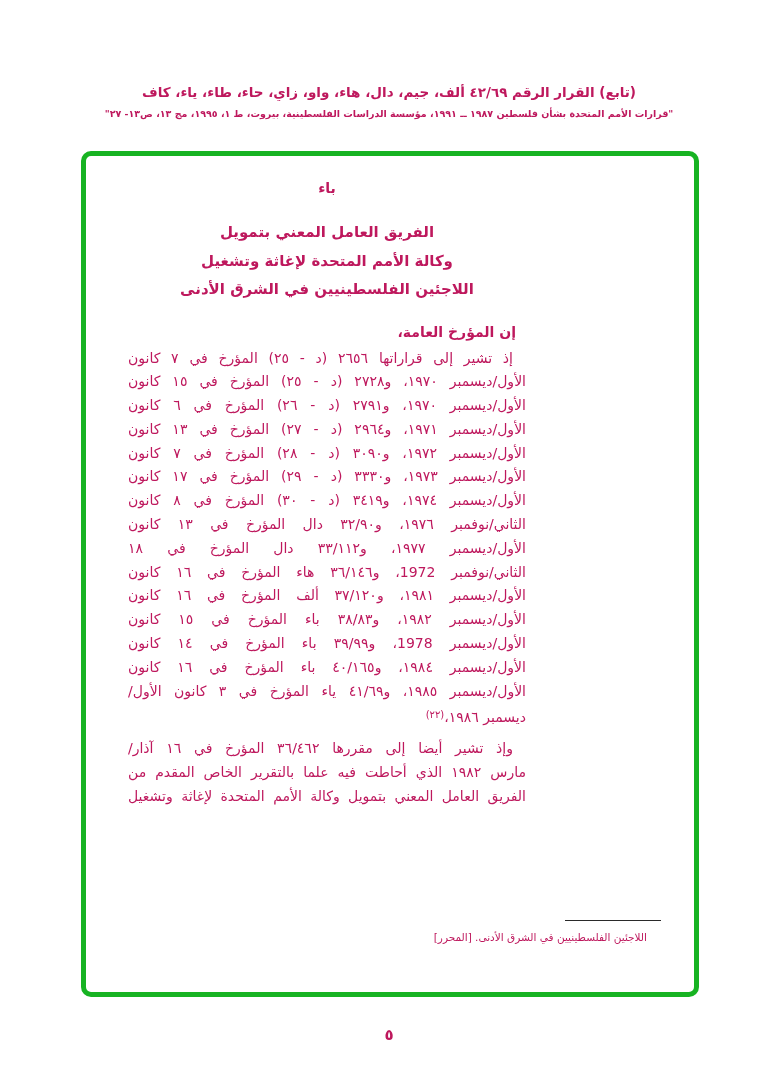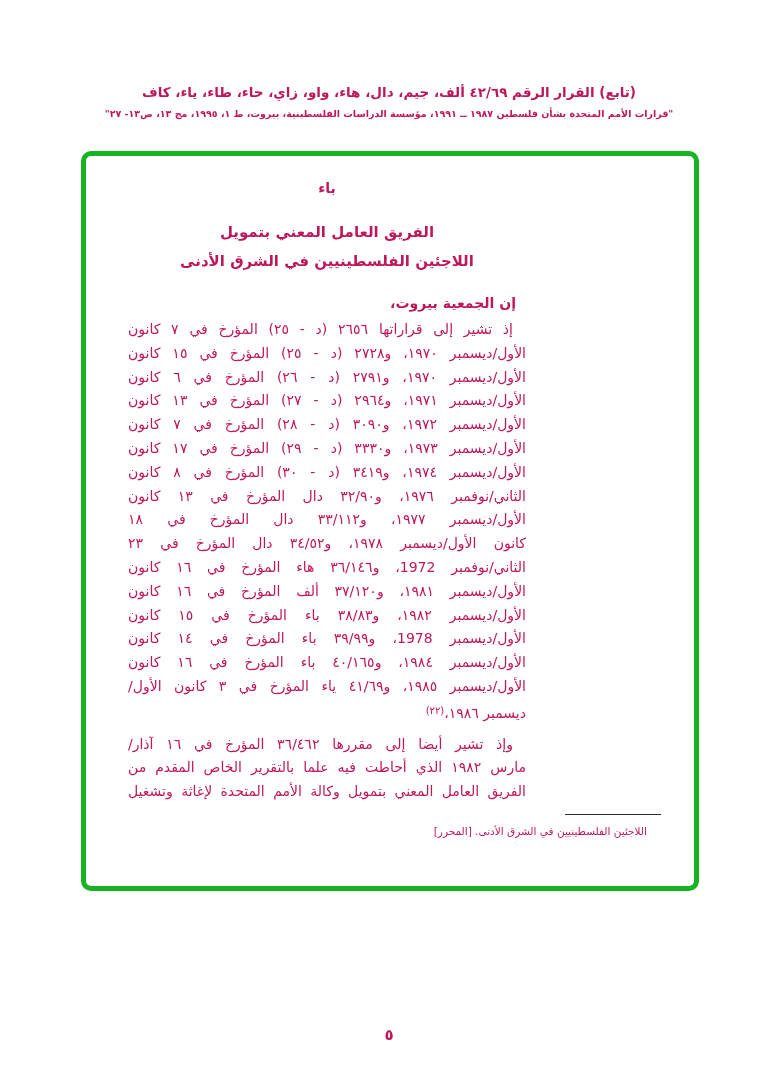--- a/index.html
+++ b/index.html
@@ -1,21 +1,21 @@
 <!DOCTYPE html>
 <html lang="ar"><head>
 <meta charset="utf-8">
 <style>
   html,body{margin:0;padding:0;background:#ffffff;}
   .page{position:relative;width:778px;height:1092px;background:#ffffff;overflow:hidden;
         font-family:"DejaVu Sans", sans-serif;color:#be185d;}
   .header{position:absolute;top:84px;left:0;right:0;text-align:center;direction:rtl;}
   .header-l1{font-size:13.5px;font-weight:bold;letter-spacing:0.2px;}
   .header-l2{font-size:9.5px;font-weight:bold;margin-top:8px;}
-  .frame{position:absolute;left:81px;top:151px;width:618px;height:740px;
+  .frame{position:absolute;left:81px;top:151px;width:618px;height:846px;
          border:5px solid #17b322;border-radius:10px;background:#ffffff;box-sizing:border-box;}
   .column{position:absolute;left:42px;top:18px;width:398px;direction:rtl;}
   .section-letter{text-align:center;font-weight:bold;font-size:14px;margin:6px 0 22px 0;}
   .doc-title{ text-align:center;font-weight:bold;font-size:15px;line-height:28.5px;margin-bottom:16px;}
   .intro{font-weight:bold;font-size:14px;line-height:24px;padding-right:10px;margin-bottom:3px;
          text-align:right;}
   .bline{font-size:14px;line-height:23.8px;text-align:justify;text-align-last:justify;
          direction:rtl;}
   .bline.first{padding-right:13px;}
   .bline.endline{text-align:right;text-align-last:right;}
@@ -40,36 +40,36 @@
   </div>
 
   <div class="frame">
 
     <div class="column">
 
       <div class="section-letter">باء</div>
 
       <div class="doc-title">
         <div>الفريق العامل المعني بتمويل</div>
+        <div>وكالة الأمم المتحدة لإغاثة وتشغيل</div>
         <div>اللاجئين الفلسطينيين في الشرق الأدنى</div>
       </div>
 
-      <div class="intro">إن الجمعية بيروت،</div>
+      <div class="intro">إن المؤرخ العامة،</div>
 
       <div>
         <div class="bline first"><span class="lead">إذ تشير</span><span> إلى قراراتها ٢٦٥٦ (د - ٢٥) المؤرخ في ٧ كانون</span></div>
         <div class="bline">الأول/ديسمبر ١٩٧٠، و٢٧٢٨ (د - ٢٥) المؤرخ في ١٥ كانون</div>
         <div class="bline">الأول/ديسمبر ١٩٧٠، و٢٧٩١ (د - ٢٦) المؤرخ في ٦ كانون</div>
         <div class="bline">الأول/ديسمبر ١٩٧١، و٢٩٦٤ (د - ٢٧) المؤرخ في ١٣ كانون</div>
         <div class="bline">الأول/ديسمبر ١٩٧٢، و٣٠٩٠ (د - ٢٨) المؤرخ في ٧ كانون</div>
         <div class="bline">الأول/ديسمبر ١٩٧٣، و٣٣٣٠ (د - ٢٩) المؤرخ في ١٧ كانون</div>
         <div class="bline">الأول/ديسمبر ١٩٧٤، و٣٤١٩ (د - ٣٠) المؤرخ في ٨ كانون</div>
         <div class="bline">الثاني/نوفمبر ١٩٧٦، و٣٢/٩٠ دال المؤرخ في ١٣ كانون</div>
         <div class="bline">الأول/ديسمبر ١٩٧٧، و٣٣/١١٢ دال المؤرخ في ١٨</div>
-        <div class="bline">كانون الأول/ديسمبر ١٩٧٨، و٣٤/٥٢ دال المؤرخ في ٢٣</div>
         <div class="bline">الثاني/نوفمبر 1972، و٣٦/١٤٦ هاء المؤرخ في ١٦ كانون</div>
         <div class="bline">الأول/ديسمبر ١٩٨١، و٣٧/١٢٠ ألف المؤرخ في ١٦ كانون</div>
         <div class="bline">الأول/ديسمبر ١٩٨٢، و٣٨/٨٣ باء المؤرخ في ١٥ كانون</div>
         <div class="bline">الأول/ديسمبر 1978، و٣٩/٩٩ باء المؤرخ في ١٤ كانون</div>
         <div class="bline">الأول/ديسمبر ١٩٨٤، و٤٠/١٦٥ باء المؤرخ في ١٦ كانون</div>
         <div class="bline">الأول/ديسمبر ١٩٨٥، و٤١/٦٩ ياء المؤرخ في ٣ كانون الأول/</div>
         <div class="bline endline"><span>ديسمبر ١٩٨٦،</span><span class="fref">(٢٢)</span></div>
       </div>
 
       <div class="para2">

